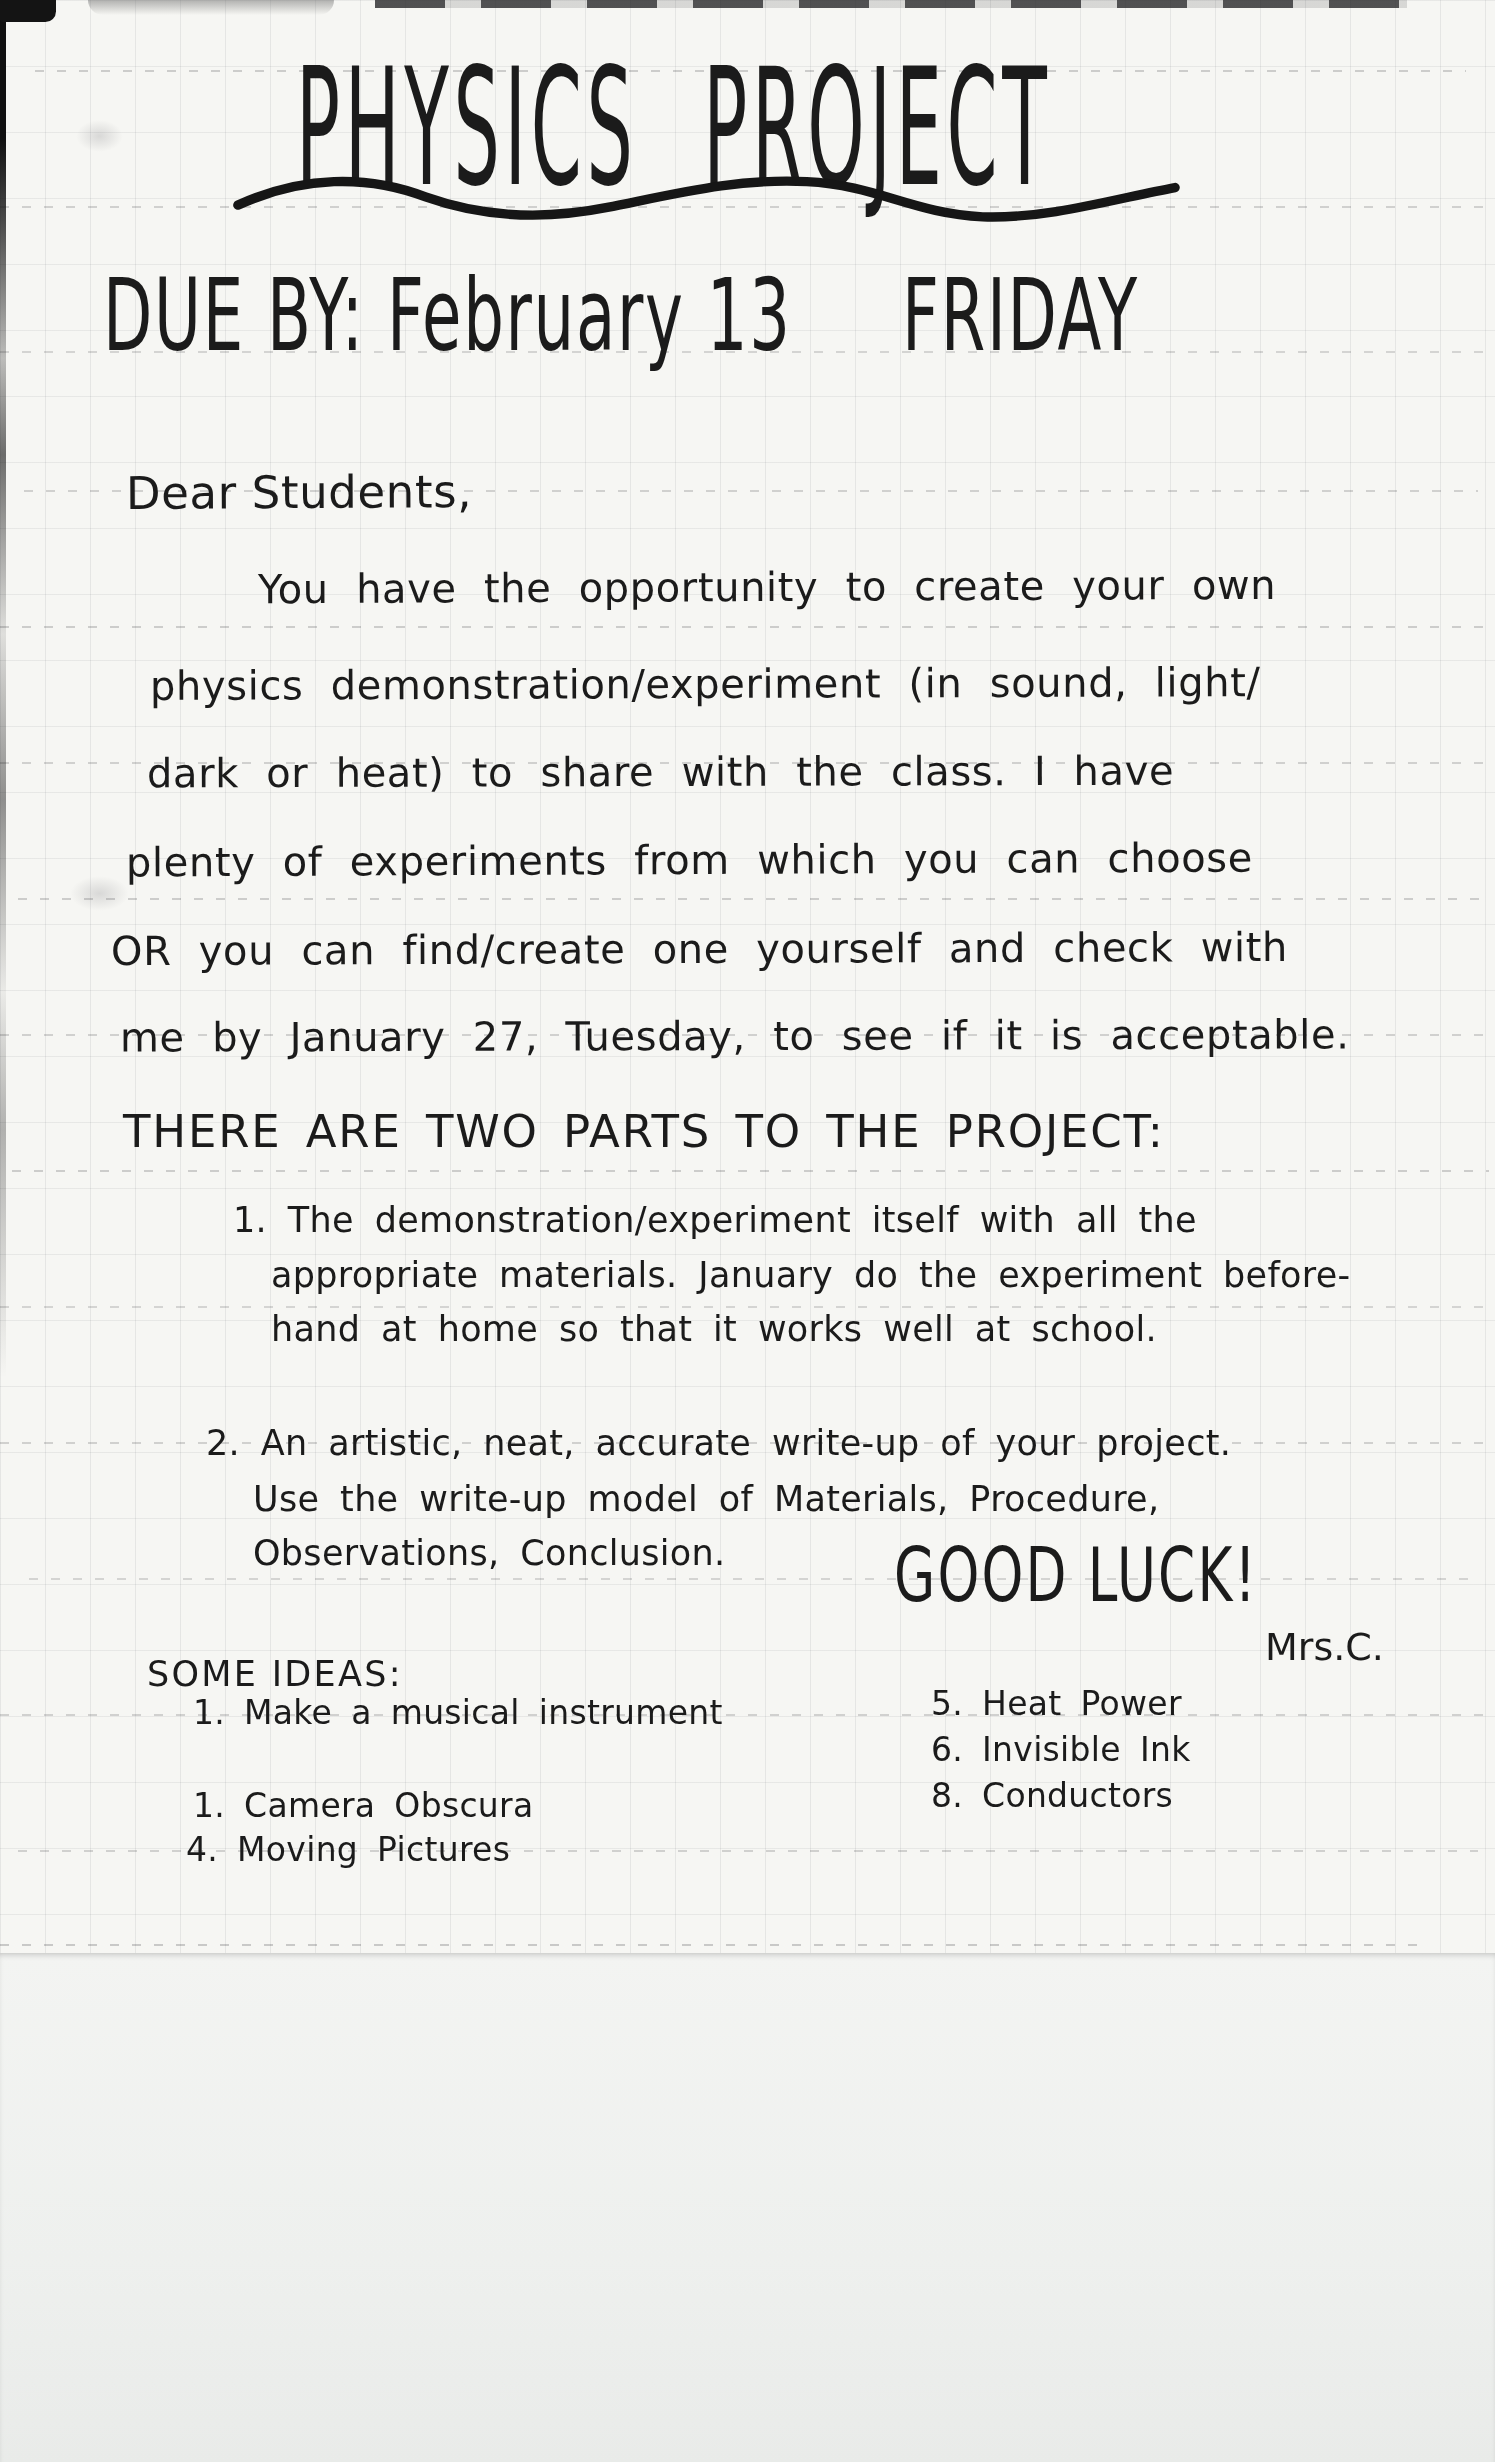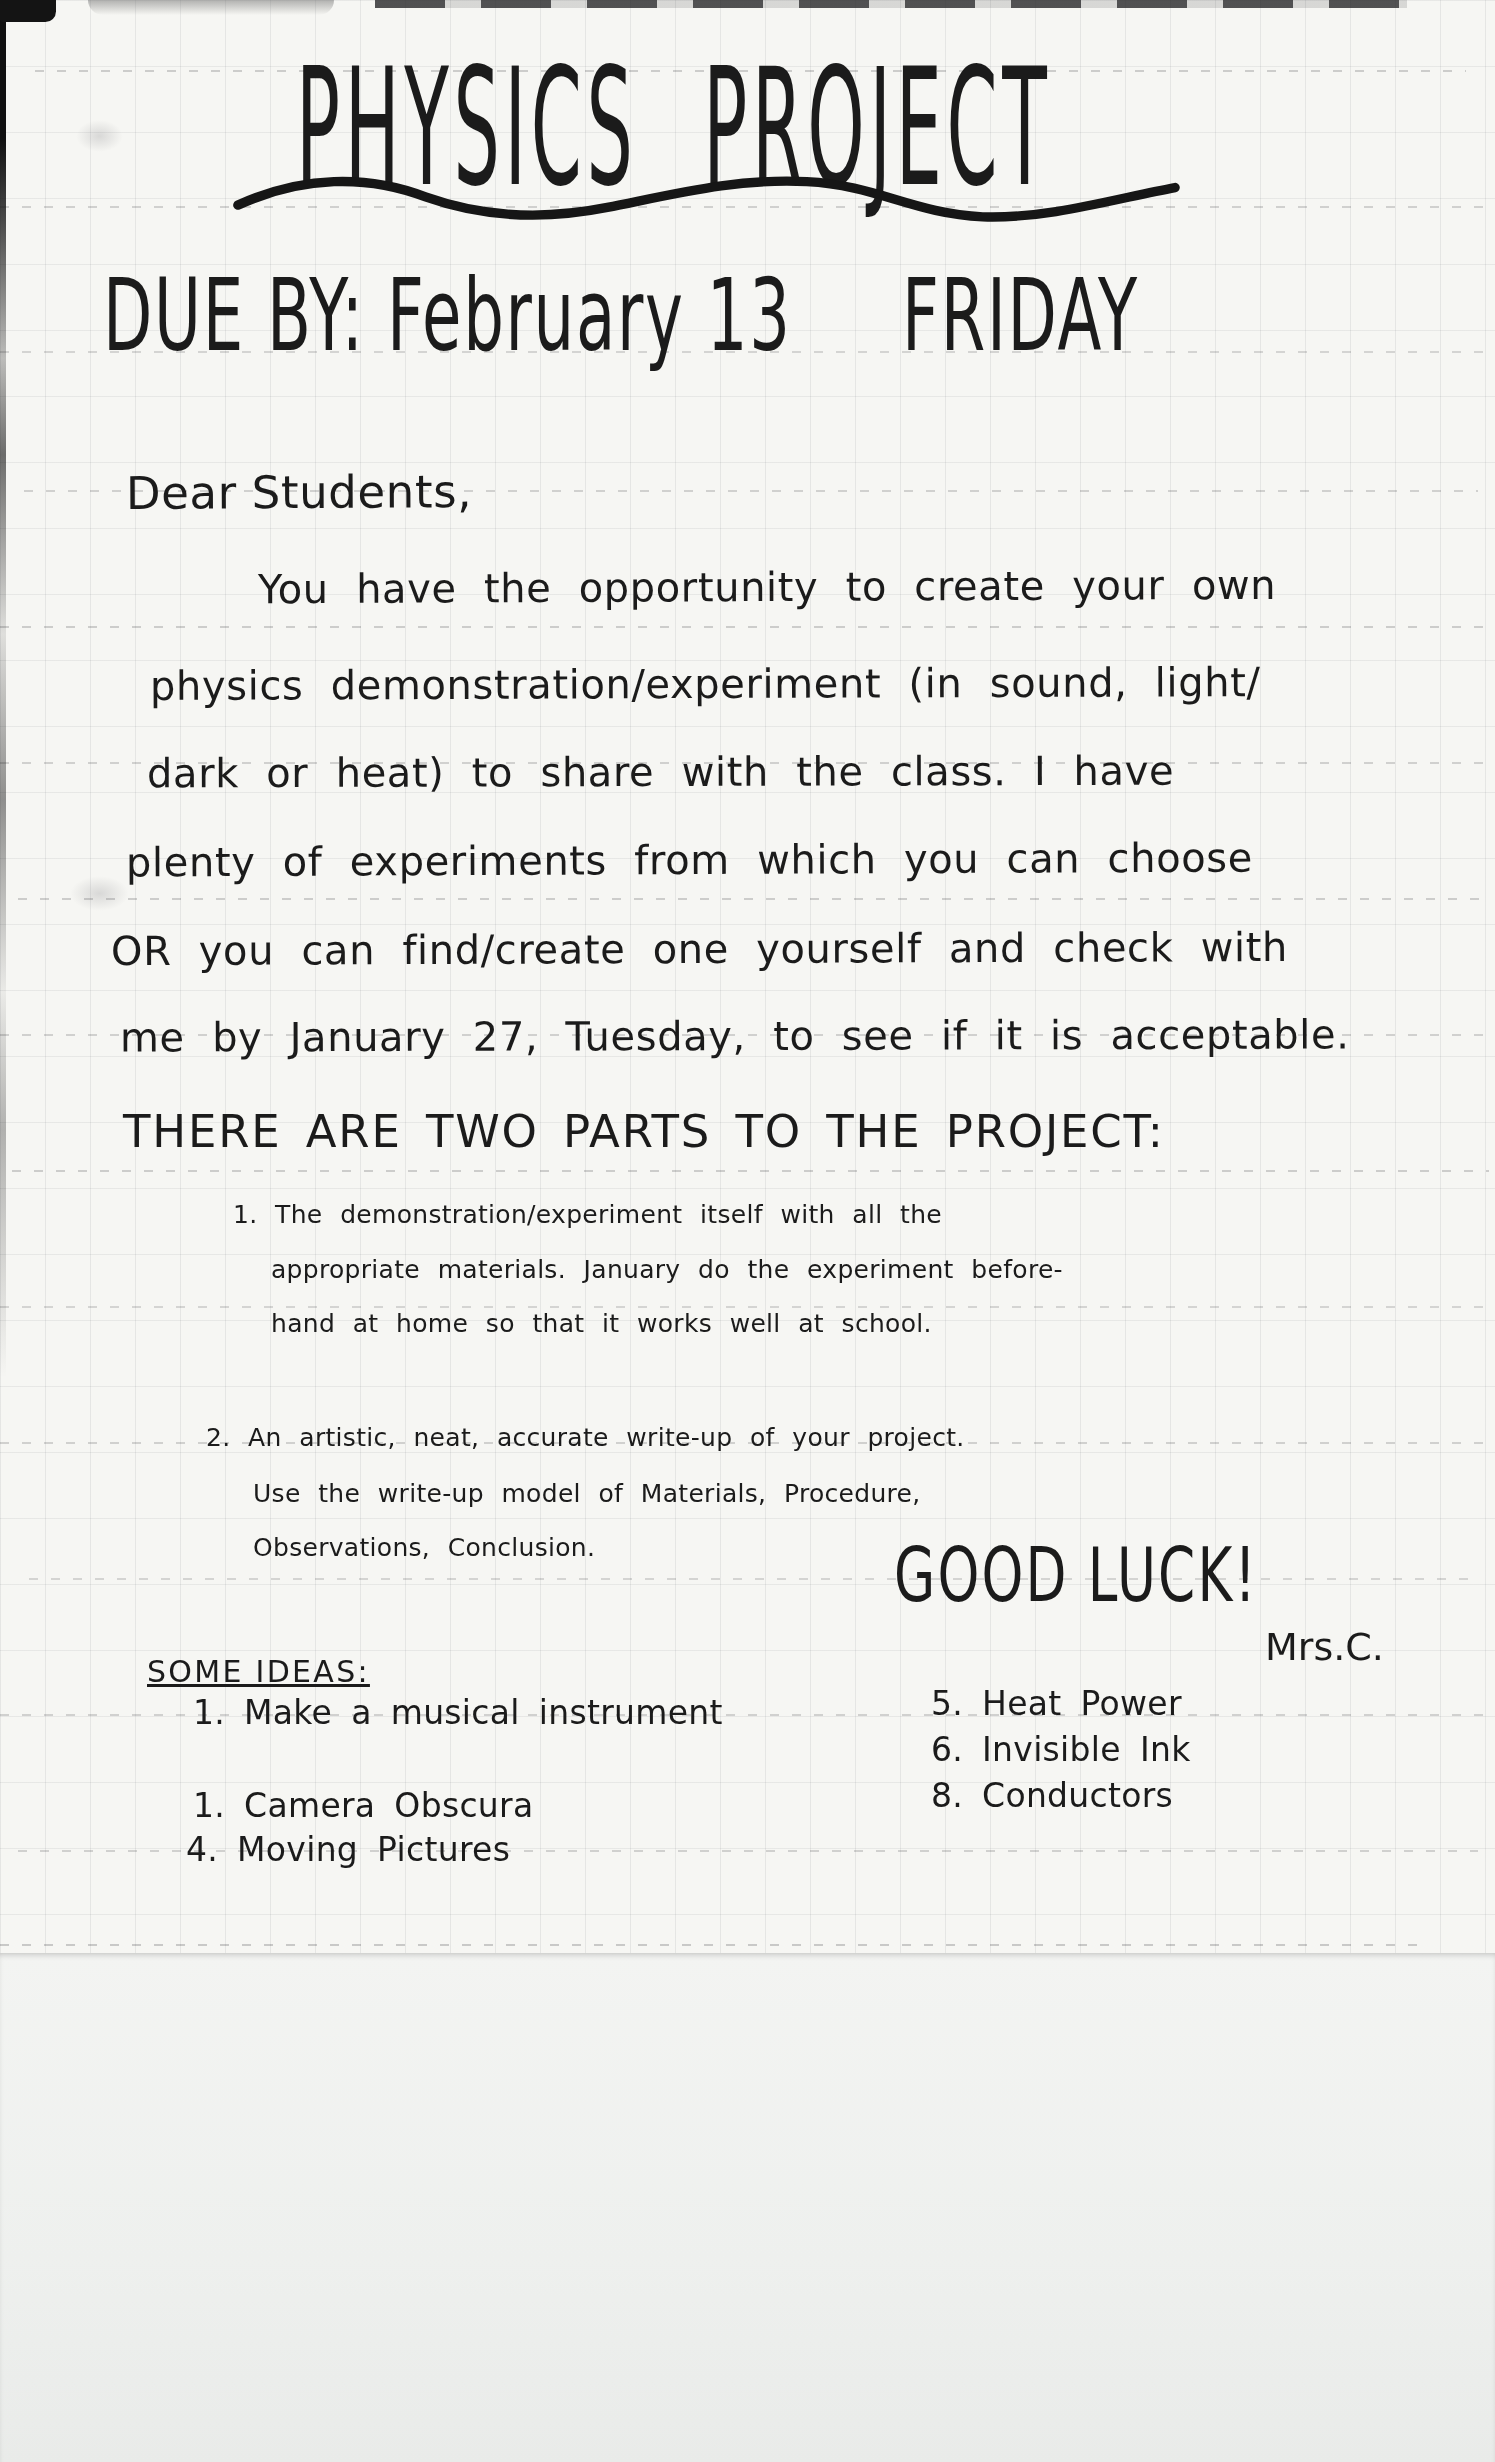--- a/index.html
+++ b/index.html
@@ -59,33 +59,33 @@
   }
   .salutation { left:126px; top:466px; font-size:45px; letter-spacing:0.6px; transform:rotate(-0.3deg); }
   .body-line { font-size:40px; letter-spacing:0.6px; word-spacing:14px; }
   .bl0 { left:258px; top:564px;  transform:rotate(-0.25deg); }
   .bl1 { left:150px; top:661px; transform:rotate(-0.2deg); }
   .bl2 { left:147px; top:749px; transform:rotate(-0.15deg); }
   .bl3 { left:126px; top:837px; transform:rotate(-0.25deg); }
   .bl4 { left:111px; top:926px; transform:rotate(-0.2deg); }
   .bl5 { left:120px; top:1013px; transform:rotate(-0.15deg); }
   .parts-heading { left:123px; top:1105px; font-size:45px; letter-spacing:1.8px; word-spacing:8.2px; }
-  .item-line { font-size:25px; letter-spacing:0.3px; word-spacing:9.4px; }
+  .item-line { font-size:35px; letter-spacing:0.3px; word-spacing:9.4px; }
   .p1a { left:233px; top:1200px; }
   .p1b { left:271px; top:1255px; }
   .p1c { left:271px; top:1309px; }
   .p2a { left:206px; top:1423px; }
   .p2b { left:253px; top:1479px; }
   .p2c { left:253px; top:1533px; }
   .goodluck {
     left:894px; top:1531px; font-size:56px; letter-spacing:2.3px;
     transform:scale(0.95,1.35); transform-origin:left top;
   }
   .signature { left:1265px; top:1625px; font-size:38px; }
-  .ideas-heading { left:147px; top:1654px; font-size:30px; letter-spacing:2.3px;text-decoration:underline; }
+  .ideas-heading { left:147px; top:1654px; font-size:35px; letter-spacing:2.3px; }
   .idea { font-size:33px; letter-spacing:0.3px; word-spacing:8.2px; }
   .il0 { left:193px; top:1693px; }
   .il1 { left:193px; top:1739px; }
   .il2 { left:193px; top:1786px; }
   .il3 { left:186px; top:1830px; }
   .ir0 { left:931px; top:1684px; }
   .ir1 { left:931px; top:1730px; }
   .ir2 { left:931px; top:1776px; }
   .ir3 { left:931px; top:1821px; }
 </style>

